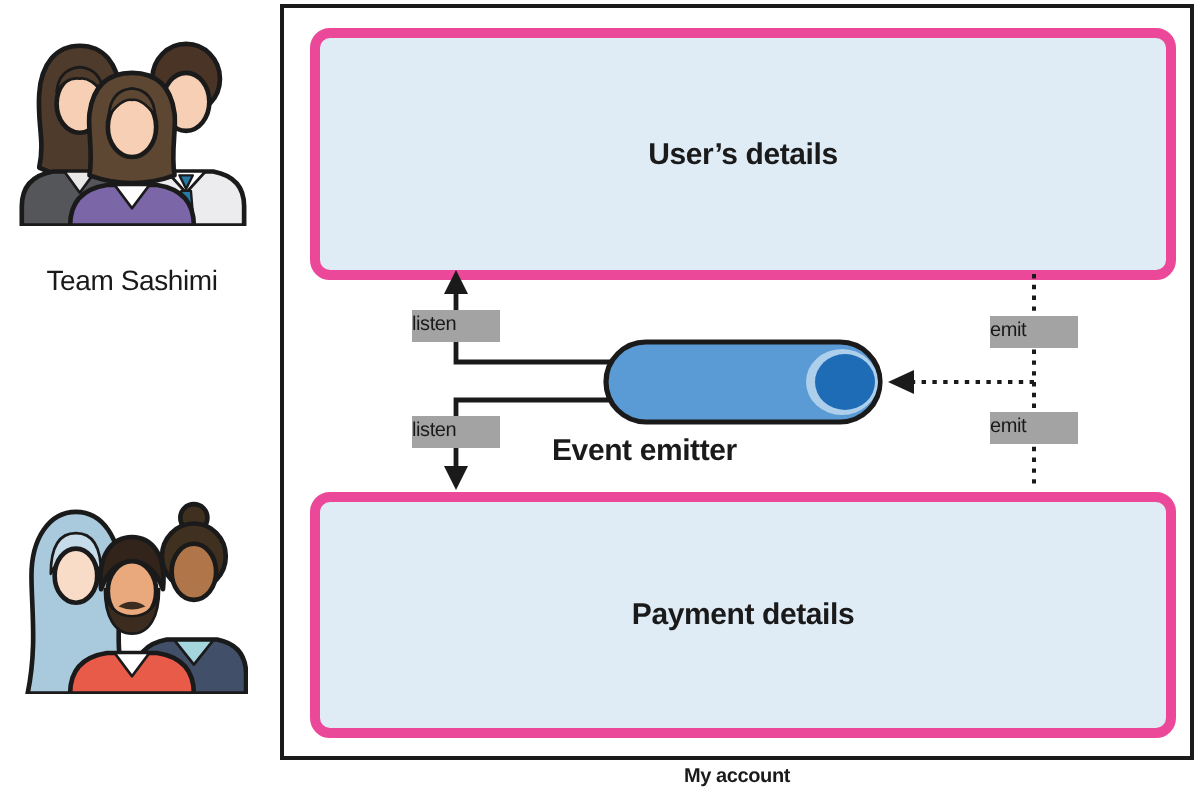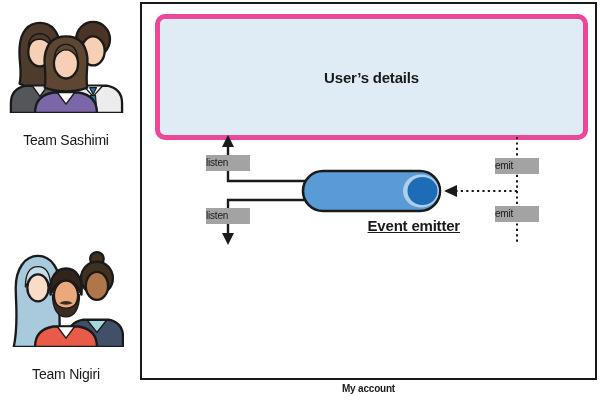--- a/index.html
+++ b/index.html
@@ -23,21 +23,21 @@
   .module-box.bottom{top:246px;height:113px;}
   .module-label{font-size:15px;font-weight:bold;}
   
   .edge-label{
     background:#a3a3a3;font-size:10px;text-align:left;line-height:16px;height:16px;
   }
   .listen-top{left:206px;top:155px;width:44px;}
   .listen-bottom{left:206px;top:208px;width:44px;}
   .emit-top{left:495px;top:158px;width:44px;}
   .emit-bottom{left:495px;top:206px;width:44px;}
-  .emitter-label{left:298px;top:217px;width:162px;text-align:right;font-size:15px;font-weight:bold;text-decoration:underline;}
+  .emitter-label{left:276px;top:217px;width:162px;text-align:left;font-size:15px;font-weight:bold;}
   .account-label{left:140px;top:383px;width:457px;text-align:center;font-size:10px;font-weight:bold;}
   
   .team{left:4px;width:124px;text-align:center;}
   .team-sashimi{top:14px;}
   .team-nigiri{top:248px;}
   .team svg{display:block;margin:0 auto;}
   .team-label{font-size:14px;margin-top:19px;}
   .overlay{left:0;top:0;pointer-events:none;}
   .ln{fill:none;stroke:#1a1a1a;stroke-width:2.4;}
   .dot{fill:none;stroke:#1a1a1a;stroke-width:2;stroke-dasharray:2.2 3.2;}
@@ -90,27 +90,29 @@
         <path d="M82,74.5 L92,87 L102,74.5 Z" fill="#a5d6de" stroke-width="1.4"></path>
 
         <path d="M44,48 C42,30 50,21 60,21 C70,21 78,30 76,48 Q71,34 60,34 Q49,34 44,48 Z" fill="#32241a"></path>
         <ellipse cx="60" cy="49" rx="12.5" ry="15.5" fill="#eaa97c"></ellipse>
         <path d="M46,48 C46,62 51,71 60,71 C69,71 74,62 74,48 C74,56 68,62 60,62 C52,62 46,56 46,48 Z" fill="#3c2c1f" stroke-width="1.4"></path>
         <path d="M53,57 Q60,60 67,57 Q64,54.5 60,54.5 Q56,54.5 53,57 Z" fill="#3c2c1f" stroke="none"></path>
         <path d="M28,102 Q28,84 47,81 L73,81 Q92,84 92,102 Z" fill="#e85b49"></path>
         <path d="M51,81 L60,93 L69,81 Z" fill="#ffffff" stroke-width="1.4"></path>
       </g>
     </svg>
-    <div class="team-label">Team Nigiri</div>
   </div>
 
   <div class="abs account-box"></div>
 
   <div class="abs module-box top">
     <span class="module-label">User’s details</span>
+  </div>
+  <div class="abs module-box bottom">
+    <span class="module-label">Payment details</span>
   </div>
 
   <svg class="abs overlay" width="600" height="404" viewBox="0 0 600 404">
 
     <path class="ln" d="M318,181 L228,181 L228,142"></path>
     <path class="ah" d="M222,147 L234,147 L228,135 Z"></path>
 
     <path class="ln" d="M318,200 L228,200 L228,238"></path>
     <path class="ah" d="M222,233 L234,233 L228,245 Z"></path>
 

